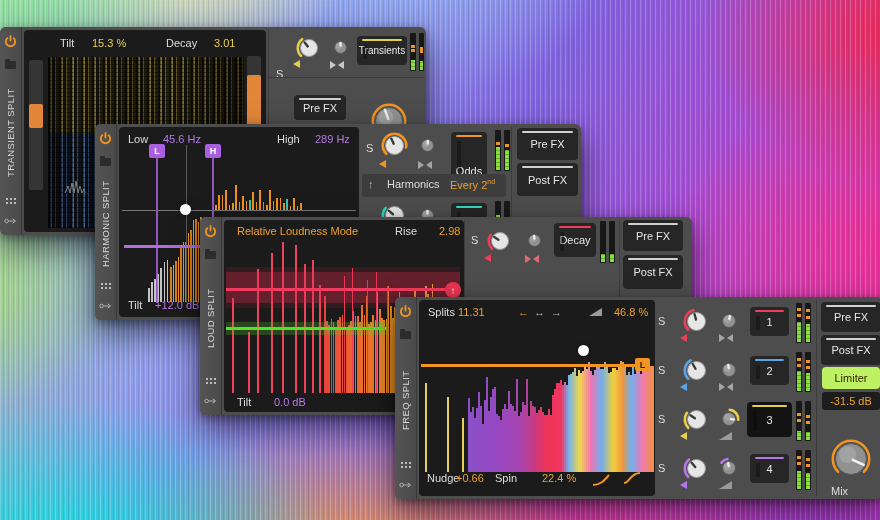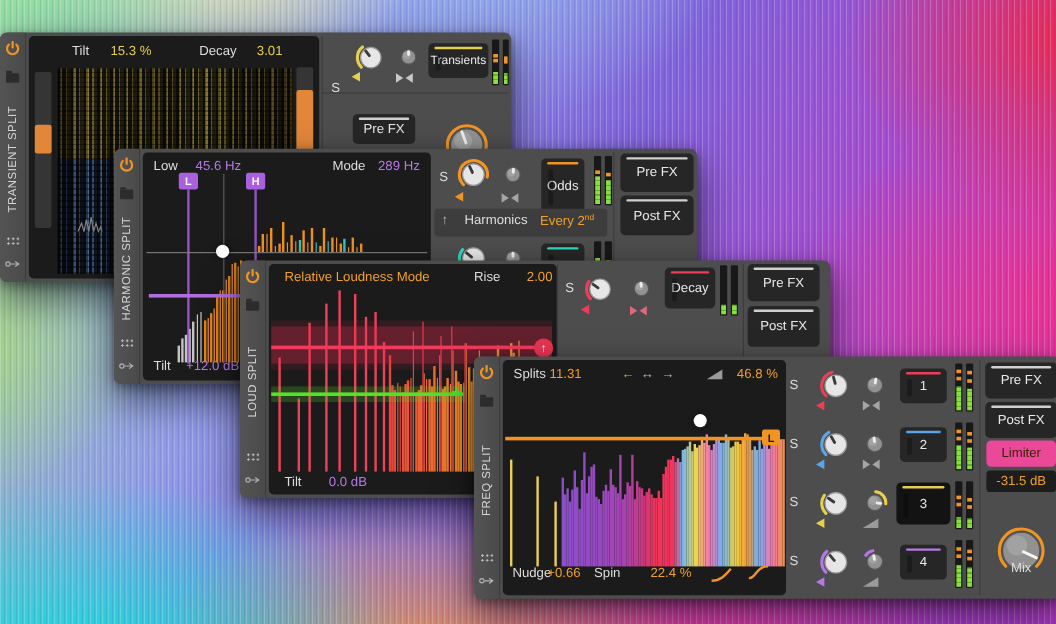--- a/index.html
+++ b/index.html
@@ -34,21 +34,21 @@
   .p{position:absolute;}
   .lbl{position:absolute;font-size:11px;color:#dedede;white-space:nowrap;}
   .vy{color:#e5cf4e}.vp{color:#b678e8}.vo{color:#f0a028}.vr{color:#f0465e}.vg{color:#b8b8b8}
   .btn{position:absolute;background:#262626;border-radius:4px;display:flex;align-items:center;justify-content:center;
     font-size:11px;color:#e8e8e8;white-space:nowrap;}
   .btn i{position:absolute;top:3px;left:5px;right:5px;height:2px;border-radius:1px;background:#d0d0d0;}
   .btn b{position:absolute;left:6px;top:9px;bottom:6px;width:4px;background:rgba(0,0,0,.28);border-radius:1px;font-weight:normal;}
   .acc-y i{background:#e5cf4e}.acc-o i{background:#f09423}.acc-r i{background:#ef3c5a}
   .acc-b i{background:#5aa5e8}.acc-p i{background:#b678e8}.acc-t i{background:#2ed8c3}
   .sel{background:#131313;}
-  .limiter{background:#ec4899;color:#3a2400;}
+  .limiter{background:#bef264;color:#3a2400;}
   .dbbox{position:absolute;background:#1d1d1d;color:#f0a028;font-size:11px;border-radius:3px;
     display:flex;align-items:center;justify-content:center;}
   .tag{position:absolute;font-size:9px;font-weight:bold;color:#fff;background:#a95fe0;border-radius:2px;
     display:flex;align-items:center;justify-content:center;}
   .tago{background:#f09423;color:#2c1c00;}
   .dot{position:absolute;background:#fff;border-radius:50%;box-shadow:0 0 4px rgba(0,0,0,.5);}
   .knob{position:absolute;}
   .tri{position:absolute;width:0;height:0;border-top:4.5px solid transparent;border-bottom:4.5px solid transparent;
     border-right:7px solid var(--c,#9a9a9a);}
   .bt{position:absolute;width:14px;height:9px;}
@@ -219,21 +219,21 @@
         <div style="position: absolute; left: 160.6px; bottom: 107px; width: 1.6px; height: 11.7284px; background: rgb(240, 144, 32);"></div>
         <div style="position: absolute; left: 164px; bottom: 107px; width: 1.6px; height: 6.51698px; background: rgb(240, 144, 32);"></div>
         <div style="position: absolute; left: 167.4px; bottom: 107px; width: 1.6px; height: 11.1003px; background: rgb(46, 200, 184);"></div>
         <div style="position: absolute; left: 170.8px; bottom: 107px; width: 1.6px; height: 4.07783px; background: rgb(240, 144, 32);"></div>
         <div style="position: absolute; left: 174.2px; bottom: 107px; width: 1.6px; height: 11.5575px; background: rgb(240, 144, 32);"></div>
         <div style="position: absolute; left: 177.6px; bottom: 107px; width: 1.6px; height: 3.83189px; background: rgb(240, 144, 32);"></div>
         <div style="position: absolute; left: 181px; bottom: 107px; width: 1.6px; height: 7.10476px; background: rgb(240, 144, 32);"></div>
       </div>
     <span class="lbl" style="left:9px;top:6px;">Low</span>
     <span class="lbl vp" style="left:44px;top:6px;">45.6 Hz</span>
-    <span class="lbl" style="left:158px;top:6px;">Mode</span>
+    <span class="lbl" style="left:158px;top:6px;">High</span>
     <span class="lbl vp" style="left:196px;top:6px;">289 Hz</span>
     <div class="p" style="left:67px;top:18px;width:1px;height:158px;background:#5a5a5a;"></div>
     <div class="p" style="left:37px;top:31px;width:2px;height:145px;background:rgba(169,95,224,.85);"></div>
     <div class="p" style="left:93px;top:31px;width:2px;height:145px;background:rgba(169,95,224,.85);"></div>
     <div class="tag" style="left:30px;top:17px;width:16px;height:14px;">L</div>
     <div class="tag" style="left:86px;top:17px;width:16px;height:14px;">H</div>
     <div class="p" style="left:3px;top:83px;width:234px;height:1px;background:#787878;"></div>
     <div class="p" style="left:5px;top:118px;width:85px;height:3px;background:#b06ee0;"></div>
     <div class="dot" style="left:61px;top:77px;width:11px;height:11px;"></div>
     <span class="lbl" style="left:9px;top:172px;">Tilt</span>
@@ -247,21 +247,21 @@
         <line x1="12.654763476518601" y1="11.6873844259267" x2="10.330363036944755" y2="6.702691597225124" stroke="#3a3a3a" stroke-width="2.4" stroke-linecap="round"></line>
       </svg></div>
   <div class="tri" style="left:284px;top:36px;--c:#f09423;"></div>
   <div class="knob" style="left:322px;top:11px;"><svg width="21" height="21" viewBox="0 0 21 21">
         <circle cx="10.5" cy="10.5" r="6" fill="#919191"></circle>
         <circle cx="10.5" cy="10.5" r="6" fill="none" stroke="#575757"></circle>
         <circle cx="9.18" cy="8.82" r="3.3000000000000003" fill="rgba(255,255,255,.16)"></circle>
         <line x1="10.674311485495316" y1="8.50761060381651" x2="10.892200842364462" y2="6.017123858587145" stroke="#ededed" stroke-width="2.4" stroke-linecap="round"></line>
       </svg></div>
   <div class="bt" style="left:323px;top:37px;"></div>
-  <div class="btn acc-o" style="left:356px;top:8px;width:36px;height:45px;">
+  <div class="btn acc-o" style="left:356px;top:8px;width:36px;height:45px;align-items:flex-end;">
       <i></i>
       <b></b>
       <span>Odds</span>
     </div>
   <div class="meter" style="left:400px;top:6px;width:15px;height:41px;">
       <div class="mbar">
         <div class="mfill" style="height: 55%;"></div>
         <div class="mtick" style="top: 30%;"></div>
       </div>
       <div class="mbar">
@@ -398,21 +398,21 @@
         <div style="position: absolute; left: 234.2px; bottom: 19px; width: 1.7px; height: 81.7522px; background: rgb(236, 228, 87);"></div>
         <div style="position: absolute; left: 236.4px; bottom: 19px; width: 1.7px; height: 84.6403px; background: rgb(236, 230, 89);"></div>
         <div style="position: absolute; left: 120px; bottom: 19px; width: 1.4px; height: 117px; background: rgb(242, 58, 85);"></div>
         <div style="position: absolute; left: 128px; bottom: 19px; width: 1.4px; height: 125px; background: rgb(242, 58, 85);"></div>
         <div style="position: absolute; left: 143px; bottom: 19px; width: 1.4px; height: 113px; background: rgb(242, 58, 85);"></div>
         <div style="position: absolute; left: 152px; bottom: 19px; width: 1.4px; height: 121px; background: rgb(242, 58, 85);"></div>
         <div style="position: absolute; left: 163px; bottom: 19px; width: 1.4px; height: 107px; background: rgb(242, 58, 85);"></div>
       </div>
     <span class="lbl vo" style="left:13px;top:5px;">Relative Loudness Mode</span>
     <span class="lbl" style="left:171px;top:5px;">Rise</span>
-    <span class="lbl vo" style="left:215px;top:5px;">2.00</span>
+    <span class="lbl vo" style="left:215px;top:5px;">2.98</span>
     <div class="p" style="left:2px;top:47px;width:234px;height:41px;background:rgba(232,44,76,.12);"></div>
     <div class="p" style="left:2px;top:52px;width:234px;height:31px;background:rgba(232,44,76,.27);"></div>
     <div class="p" style="left:2px;top:68px;width:232px;height:3px;background:#f23a5c;"></div>
     <div class="circ" style="left:221px;top:62px;">↑</div>
     <div class="p" style="left:2px;top:102px;width:162px;height:13px;background:rgba(88,220,42,.22);"></div>
     <div class="p" style="left:2px;top:107px;width:160px;height:3px;background:#55e02a;"></div>
     <div class="plus" style="left:152px;top:99px;">+</div>
     <span class="lbl" style="left:13px;top:176px;">Tilt</span>
     <span class="lbl vp" style="left:50px;top:176px;">0.0 dB</span>
   </div>
@@ -738,14 +738,14 @@
       <span>Limiter</span>
     </div>
   <div class="dbbox" style="left:427px;top:95px;width:58px;height:18px;">-31.5 dB</div>
   <div class="knob" style="left:436px;top:142px;"><svg width="40" height="40" viewBox="0 0 40 40">
         <path d="M 7.130656582404832 32.86934341759516 A 18.2 18.2 0 1 1 32.86934341759517 32.86934341759516" fill="none" stroke="#f09423" stroke-width="2.6" stroke-linecap="round"></path>
         <circle cx="20" cy="20" r="15.5" fill="#919191"></circle>
         <circle cx="20" cy="20" r="15.5" fill="none" stroke="#575757"></circle>
         <circle cx="16.59" cy="15.66" r="8.525" fill="rgba(255,255,255,.16)"></circle>
         <line x1="21.8126155740733" y1="20.8452365234814" x2="32.688309018513095" y2="25.91665566436979" stroke="#f5f5f5" stroke-width="2.4" stroke-linecap="round"></line>
       </svg></div>
-  <span class="lbl" style="left:436px;top:171px;width:40px;text-align:center;position:absolute;">Mix</span>
+  <span class="lbl" style="left:436px;top:188px;width:40px;text-align:left;position:absolute;">Mix</span>
 </div>
 
 </body></html>

